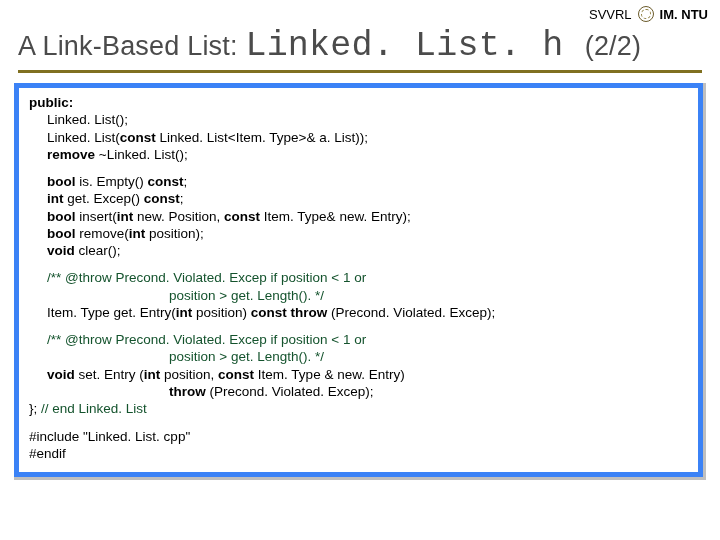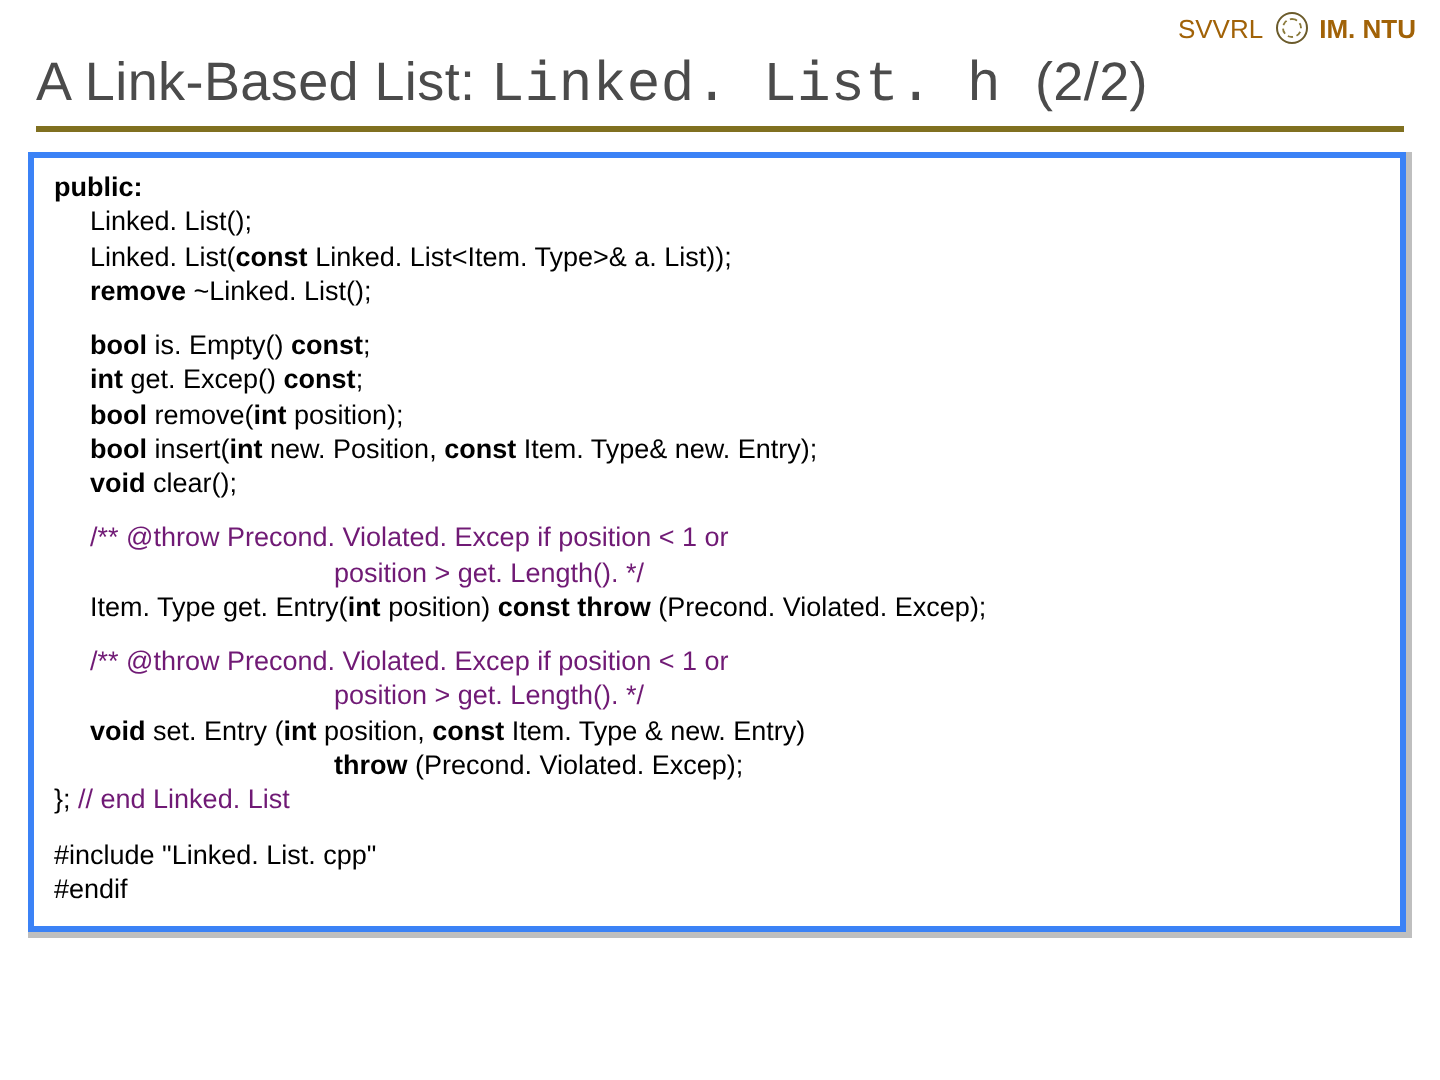--- a/index.html
+++ b/index.html
@@ -9,21 +9,21 @@
     background: #ffffff;
     font-family: Arial, Helvetica, sans-serif;
     position: relative;
     overflow: hidden;
   }
   .header {
     position: absolute;
     top: 6px;
     right: 12px;
     font-size: 13px;
-    color: #a16207;
+    color: #000000;
     display: flex;
     align-items: center;
     gap: 6px;
   }
   .header .institution { font-weight: 700; }
   .logo-seal {
     width: 16px;
     height: 16px;
     border: 1.2px solid #6b5b2b;
     border-radius: 50%;
@@ -43,42 +43,42 @@
     padding-bottom: 4px;
   }
   .title {
     font-size: 27px;
     color: #4b4b4b;
     font-weight: 400;
     letter-spacing: 0.2px;
   }
   .title .mono {
     font-family: "Courier New", Courier, monospace;
-    font-size: 28px;
+    font-size: 35px;
     margin-top: 18px;
   }
   .code-outer {
     margin: 10px 14px 0 14px;
     background: #bfbfbf;
     padding: 0 3px 3px 0;
   }
   .code-box {
     background: #ffffff;
-    border: 3px solid #3b82f6;
+    border: 5px solid #3b82f6;
     padding: 6px 10px 10px 10px;
     font-size: 13.5px;
     line-height: 1.28;
     color: #000;
     font-family: Arial, Helvetica, sans-serif;
   }
   .indent { padding-left: 18px; }
   .indent2 { padding-left: 140px; }
   .blank { height: 10px; }
   .kw { font-weight: 700; }
-  .cmt { color: #701a75; }
+  .cmt { color: #14532d; }
 </style>
 </head>
 <body>
 
 <div class="header">
   <span>SVVRL</span>
   <span class="logo-seal"></span>
   <span class="institution">IM. NTU</span>
 </div>
 
@@ -93,22 +93,22 @@
 
   <div><span class="kw">public:</span></div>
   <div class="indent"><span>Linked. List();</span></div>
   <div class="indent"><span>Linked. List(</span><span class="kw">const</span><span> Linked. List&lt;Item. Type&gt;&amp; a. List));</span></div>
   <div class="indent"><span class="kw">remove</span><span> ~Linked. List();</span></div>
 
   <div class="blank"></div>
 
   <div class="indent"><span class="kw">bool</span><span> is. Empty() </span><span class="kw">const</span><span>;</span></div>
   <div class="indent"><span class="kw">int</span><span> get. Excep() </span><span class="kw">const</span><span>;</span></div>
+  <div class="indent"><span class="kw">bool</span><span> insert(</span><span class="kw">int</span><span> new. Position, </span><span class="kw">const</span><span> Item. Type&amp; new. Entry);</span></div>
   <div class="indent"><span class="kw">bool</span><span> remove(</span><span class="kw">int</span><span> position);</span></div>
-  <div class="indent"><span class="kw">bool</span><span> insert(</span><span class="kw">int</span><span> new. Position, </span><span class="kw">const</span><span> Item. Type&amp; new. Entry);</span></div>
   <div class="indent"><span class="kw">void</span><span> clear();</span></div>
 
   <div class="blank"></div>
 
   <div class="indent cmt">/** @throw Precond. Violated. Excep if position &lt; 1 or</div>
   <div class="indent2 cmt">position &gt; get. Length(). */</div>
   <div class="indent"><span>Item. Type get. Entry(</span><span class="kw">int</span><span> position) </span><span class="kw">const throw</span><span> (Precond. Violated. Excep);</span></div>
 
   <div class="blank"></div>
 

